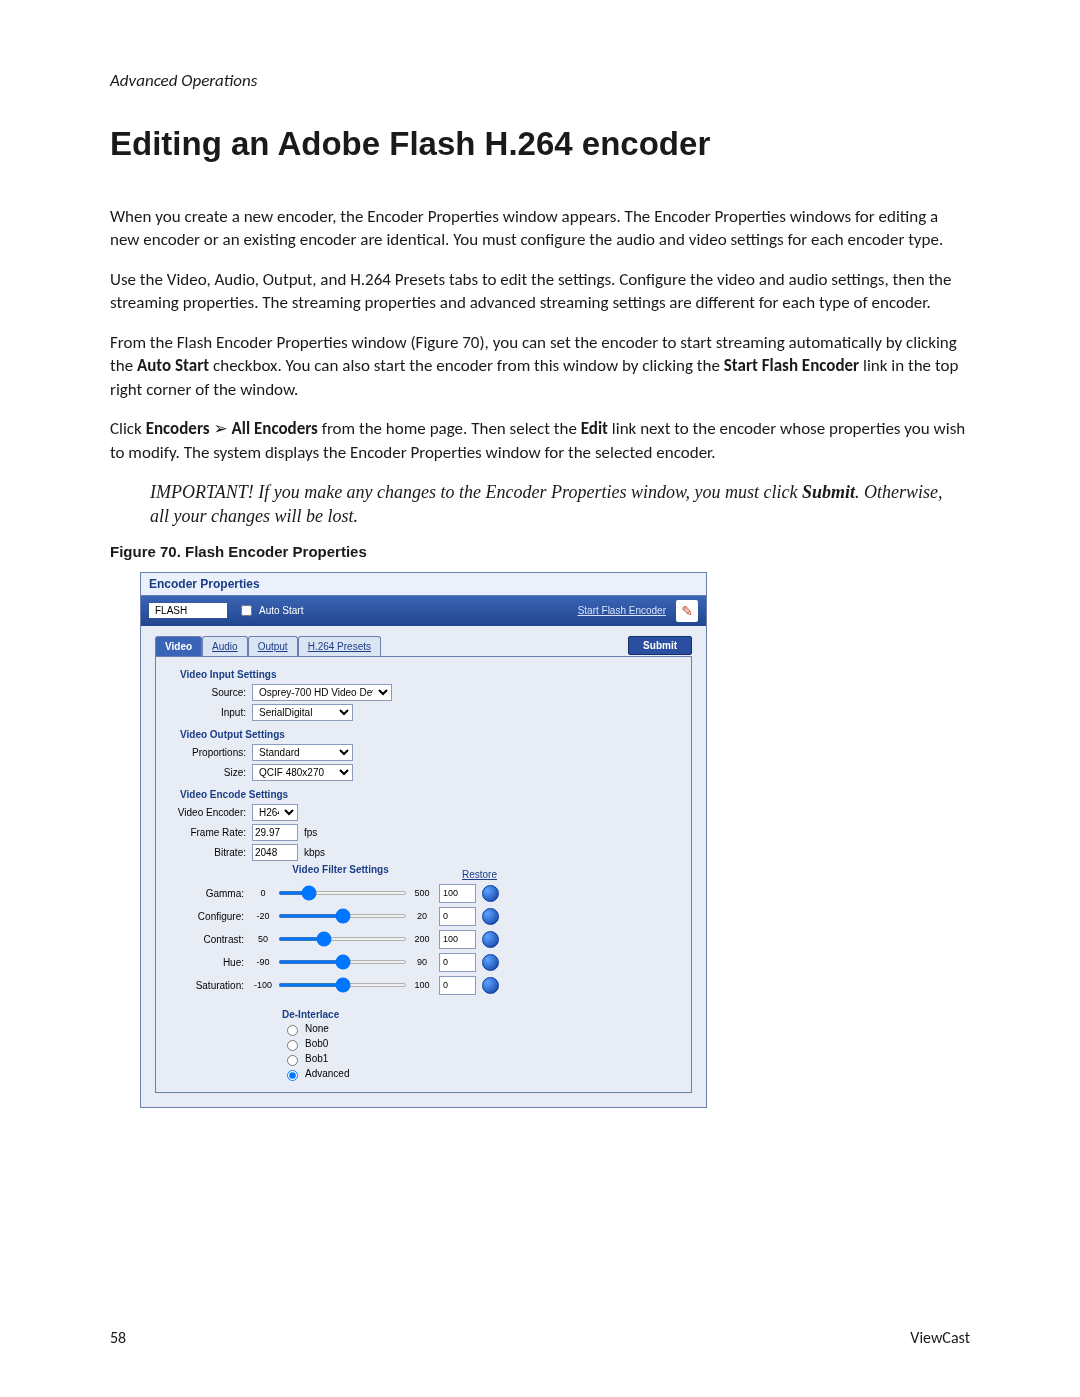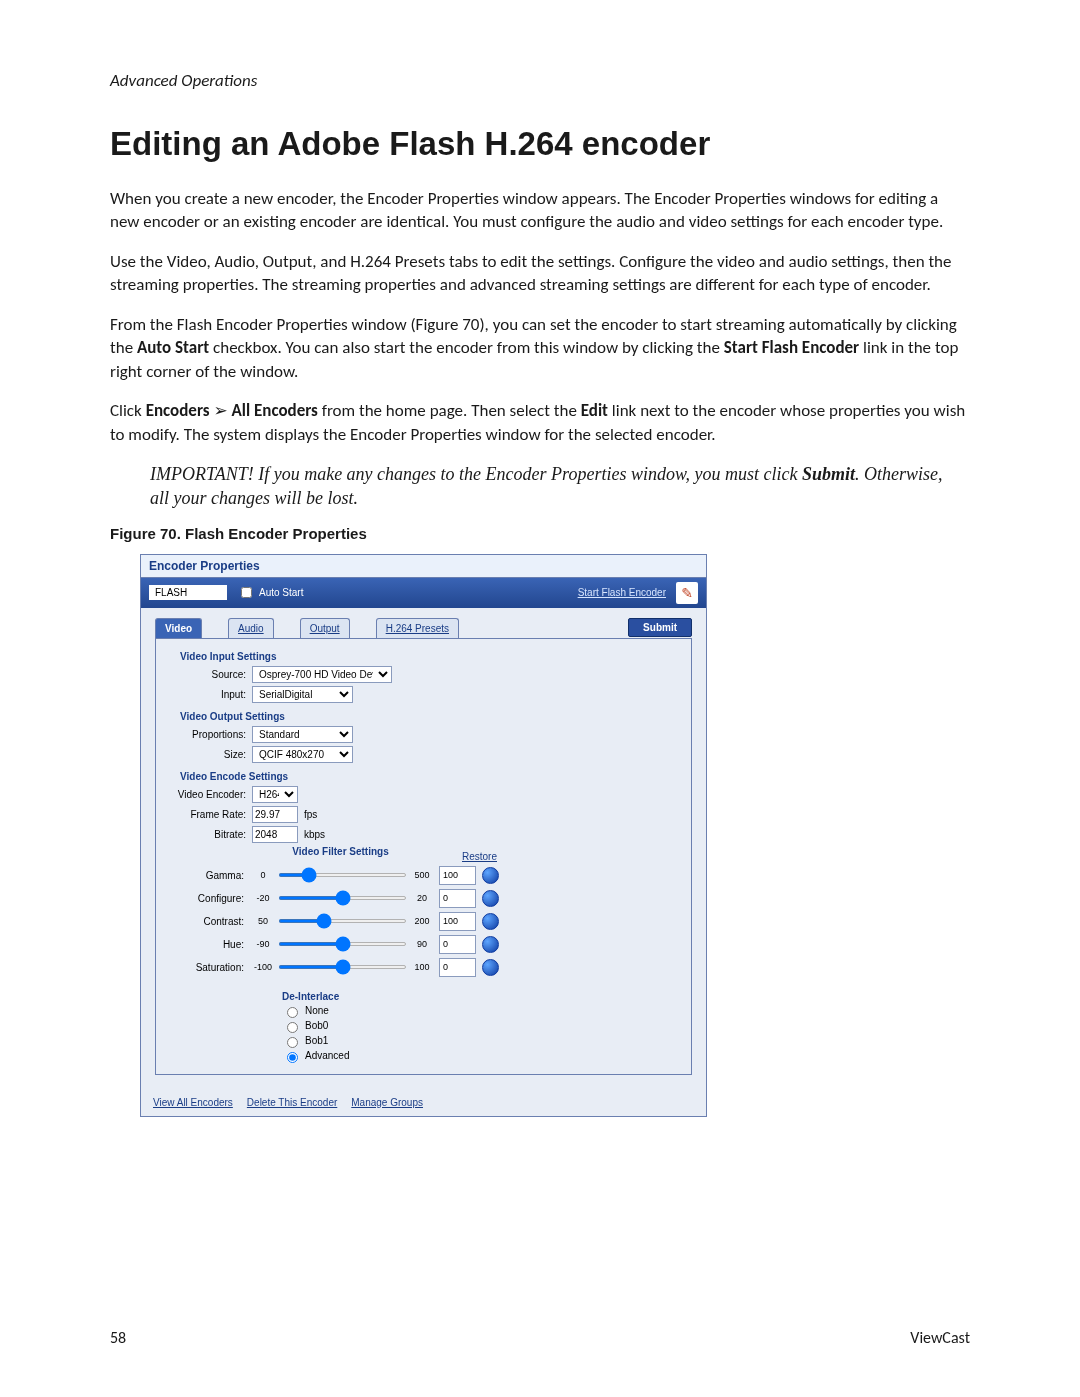--- a/index.html
+++ b/index.html
@@ -1,38 +1,38 @@
 <!DOCTYPE html>
 <html><head>
 <meta charset="utf-8">
 <style>
   html,body{margin:0;padding:0;background:#fff;}
   .page{width:1080px;height:1397px;box-sizing:border-box;padding:70px 110px 50px 110px;font-family:Calibri,"Segoe UI",Arial,sans-serif;color:#1a1a1a;position:relative;}
   .running-head{font-style:italic;font-size:17px;margin-bottom:34px;}
-  h1{font-family:Arial,Helvetica,sans-serif;font-weight:700;font-size:33px;margin:0 0 24px 0;line-height:1.15;}
+  h1{font-family:Arial,Helvetica,sans-serif;font-weight:700;font-size:33px;margin:0 0 42px 0;line-height:1.15;}
   p.body{font-size:17px;line-height:1.38;margin:0 0 16px 0;}
   p.body b,p.body strong{font-weight:700;}
   .arrow{font-family:Arial,sans-serif;}
   .important{font-family:"Times New Roman",Times,serif;font-style:italic;font-size:18px;line-height:1.35;margin:0 0 14px 40px;padding-right:10px;}
   .important b{font-style:italic;font-weight:700;}
   .fig-caption{font-family:Arial,Helvetica,sans-serif;font-weight:700;font-size:15px;margin:0 0 12px 0;}
   .footer{position:absolute;left:110px;right:110px;bottom:50px;font-size:16px;display:flex;justify-content:space-between;}
 
   
   .figure{margin-left:30px;width:565px;border:1px solid #6a7fb0;font-family:Verdana,Arial,sans-serif;font-size:10px;color:#000;background:#e8edf5;}
   .fig-title{background:#eaf1fb;padding:4px 8px;color:#1a3d86;font-weight:700;font-size:12px;border-bottom:1px solid #6a7fb0;}
   .fig-bar{background:linear-gradient(#3a64b5,#22468f);color:#fff;padding:4px 8px;display:flex;align-items:center;gap:10px;}
   .fig-bar .name{background:#fff;color:#000;padding:2px 22px 2px 6px;font-size:10px;min-width:50px;}
   .fig-bar .auto{display:flex;align-items:center;gap:4px;font-size:10px;}
   .fig-bar .auto input{width:11px;height:11px;}
   .fig-bar .spacer{flex:1;}
   .fig-bar .start-link{color:#d7e5ff;text-decoration:underline;font-size:10px;cursor:pointer;}
   .fig-bar .tool{width:22px;height:22px;background:#fff;border-radius:2px;display:flex;align-items:center;justify-content:center;color:#c04020;font-size:14px;}
   .fig-panel{padding:10px 14px 14px 14px;}
-  .tabs{display:flex;align-items:flex-start;margin-bottom:0;gap:26px;}
+  .tabs{display:flex;align-items:flex-start;margin-bottom:0;}
   .tab{padding:4px 9px;border:1px solid #6a7fb0;border-bottom:none;background:#dbe4f2;color:#1a3d86;text-decoration:underline;font-size:10px;margin-right:0;border-radius:3px 3px 0 0;cursor:pointer;}
   .tab.active{background:#3a64b5;color:#fff;text-decoration:none;font-weight:700;}
   .panel-row{display:flex;align-items:flex-start;border:1px solid #6a7fb0;padding:12px 10px 10px 10px;background:#e8edf5;flex-direction:column;}
   .btn-submit{background:#2a4fa0;color:#fff;border:1px solid #12306a;padding:3px 14px;font-size:10px;font-weight:700;border-radius:2px;cursor:pointer;}
 
   .col-left{width:230px;}
   .col-right{flex:1;padding-left:16px;}
   .section-h{font-weight:700;color:#1a3d86;margin:0 0 4px 14px;font-size:10px;}
   .section-h.center{text-align:center;margin-left:0;}
   .formrow{display:flex;align-items:center;margin-bottom:3px;}
@@ -209,24 +209,19 @@
               <div class="radio-row">
                   <input type="radio" name="di" checked="" style="">
                   <span>Advanced</span>
                 </div>
             </div>
           </div>
         </div>
       </div>
     </div>
 
-    <div class="bottom-links">
-      <a>View All Encoders</a>
-      <a>Delete This Encoder</a>
-      <a>Manage Groups</a>
-    </div>
   </div>
 
   <div class="footer">
     <span>58</span>
     <span>ViewCast</span>
   </div>
 </div>
 
 </body></html>

